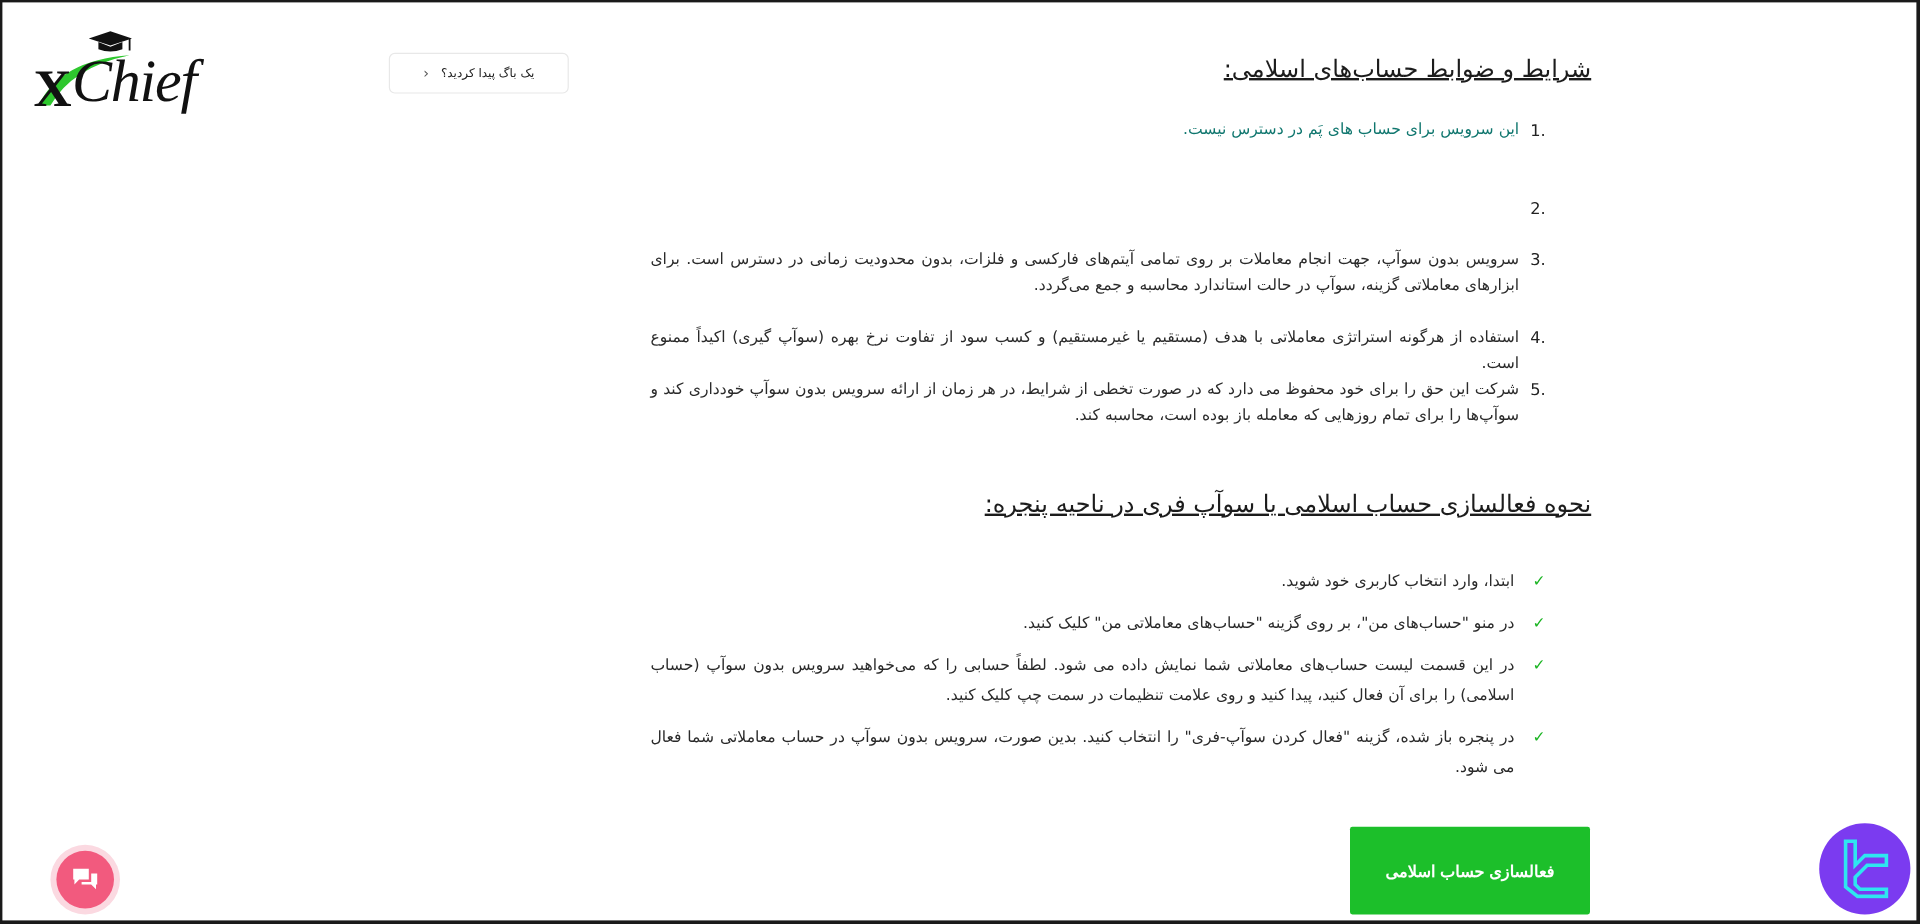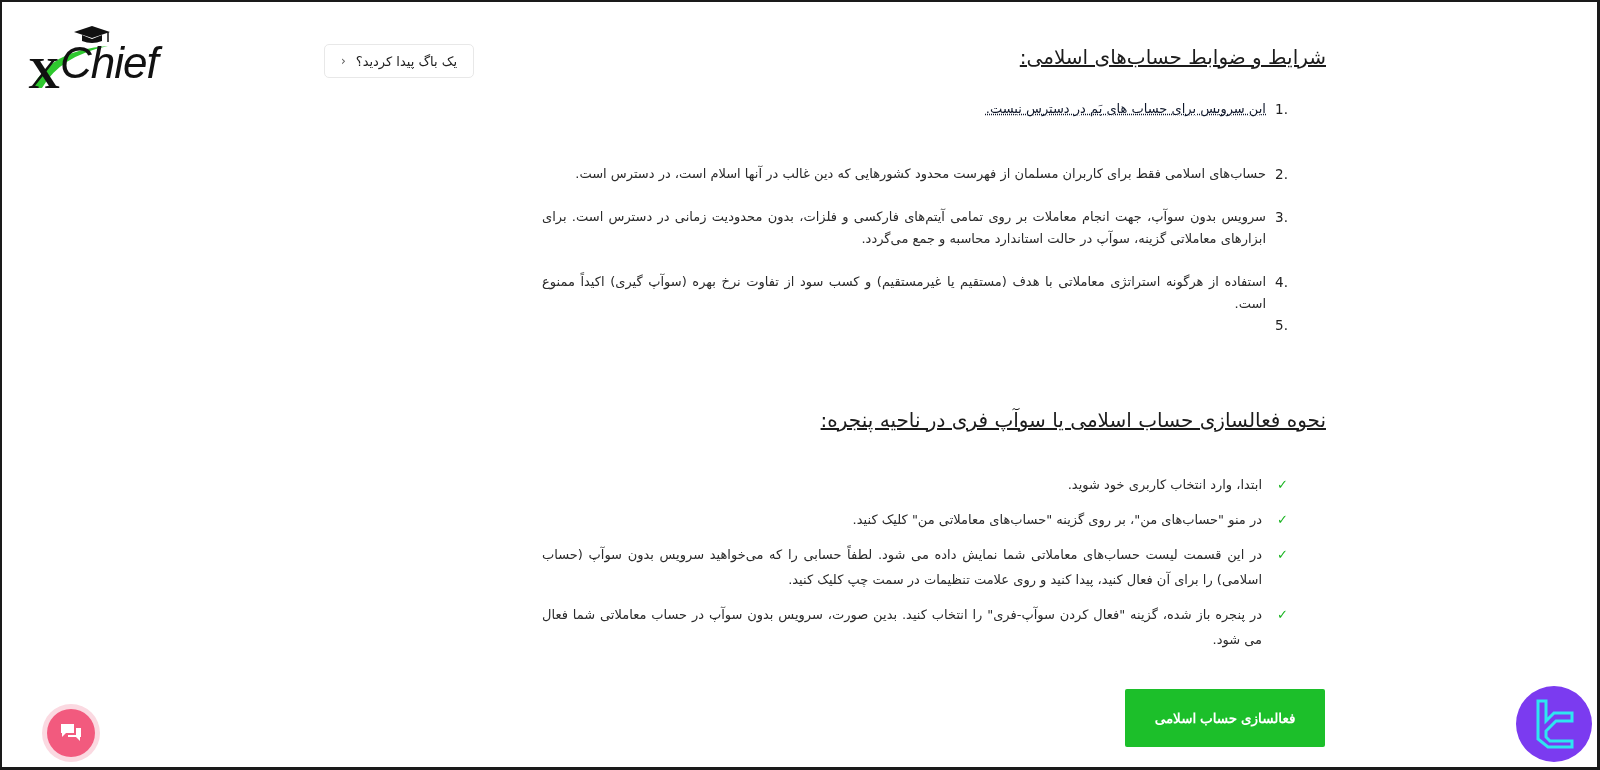--- a/index.html
+++ b/index.html
@@ -5,60 +5,60 @@
     * { box-sizing: border-box; margin: 0; padding: 0; }
     html, body { width: 1600px; height: 770px; overflow: hidden; background: #1a1a1a; }
     body { font-family: "DejaVu Sans", "Liberation Sans", sans-serif; }
     .frame {
       position: absolute; left: 2px; top: 2px; width: 1595px; height: 765px;
       background: #ffffff; overflow: hidden;
     }
     
     .logo { position: absolute; left: 24px; top: 22px; width: 150px; height: 70px; }
     .logo .x-mark { position: absolute; left: 2px; top: 24px; font-family: "Liberation Serif", serif; font-weight: bold; font-size: 44px; color: #111; }
-    .logo .chief { position: absolute; left: 34px; top: 14px; font-family: Liberation Sans, sans-serif; font-style: italic; font-size: 44px; color: #111; letter-spacing: -1px; }
+    .logo .chief { position: absolute; left: 34px; top: 14px; font-family: Liberation Serif, serif; font-style: italic; font-size: 50px; color: #111; letter-spacing: -1px; }
     .logo .swoosh { position: absolute; left: 4px; top: 16px; }
     .logo .cap { position: absolute; left: 46px; top: 0px; }
 
     
     .bug-btn {
       position: absolute; left: 322px; top: 42px; width: 150px; height: 34px;
       border: 1px solid #e8e8e8; border-radius: 5px; background: #fff;
       display: flex; align-items: center; justify-content: center; gap: 10px;
       direction: rtl; cursor: pointer;
     }
-    .bug-btn .lbl { font-size: 13px; color: #222; }
+    .bug-btn .lbl { font-size: 10px; color: #222; }
     .bug-btn .chev { font-size: 12px; color: #555; }
 
     
     .content { position: absolute; left: 540px; top: 30px; width: 784px; direction: rtl; color: #222; }
     .h2 { font-size: 20px; font-weight: 500; color: #1c1c1c; line-height: 40px; text-decoration: underline; }
     .h2.first { position: absolute; right: 0; top: 5px; white-space: nowrap; }
     .olist { position: absolute; right: 0; top: 66px; width: 784px; }
     .oitem { position: relative; padding-right: 60px; font-size: 13px; line-height: 22px; text-align: justify; color: #2a2a2a; }
     .oitem .num { position: absolute; right: 38px; top: 0; direction: ltr; font-size: 13.5px; color: #222; }
-    .oitem .sub { text-decoration: underline; text-decoration-style: dotted; color: #0f172a; display: block; }
+    .oitem .sub { text-decoration-style: dotted; color: #0f766e; display: block; }
     .oitem.i1 { position: absolute; top: 0; right: 0; width: 784px; }
     .oitem.i2 { position: absolute; top: 65px; right: 0; width: 784px; }
     .oitem.i3 { position: absolute; top: 108px; right: 0; width: 784px; }
     .oitem.i4 { position: absolute; top: 173px; right: 0; width: 784px; }
     .oitem.i5 { position: absolute; top: 216px; right: 0; width: 784px; }
 
     .h2.second { position: absolute; right: 0; top: 368px; white-space: nowrap; }
 
     .clist { position: absolute; right: 0; top: 440px; width: 784px; }
     .citem { position: absolute; right: 0; width: 784px; padding-right: 64px; font-size: 13px; line-height: 25px; color: #2a2a2a; text-align: justify; }
     .citem .check { position: absolute; right: 38px; top: 0; color: #19b421; font-size: 13px; font-weight: bold; }
     .citem.c1 { top: 0; }
     .citem.c2 { top: 35px; }
     .citem.c3 { top: 70px; }
     .citem.c4 { top: 130px; }
 
     .activate-btn {
-      position: absolute; left: 1123px; top: 687px; width: 200px; height: 58px;
+      position: absolute; left: 1123px; top: 687px; width: 200px; height: 73px;
       background: #1cbf2a; border-radius: 2px; border: none;
       color: #fff; font-size: 13.5px; font-weight: bold; direction: rtl;
       display: flex; align-items: center; justify-content: center; cursor: pointer;
     }
 
     .chat-btn {
       position: absolute; left: 40px; top: 702px; width: 58px; height: 58px; border-radius: 50%;
       background: #fbd9e1; display: flex; align-items: center; justify-content: center; cursor: pointer;
     }
     .chat-btn .inner { width: 48px; height: 48px; border-radius: 50%; background: #f25a7e; display: flex; align-items: center; justify-content: center; }
@@ -94,32 +94,32 @@
   <div class="content">
     <h2 class="h2 first">شرایط و ضوابط حساب‌های اسلامی:</h2>
 
     <div class="olist">
       <div class="oitem i1">
         <span class="num">1.</span>
         <span class="sub">این سرویس برای حساب های پَم در دسترس نیست.</span>
       </div>
       <div class="oitem i2">
         <span class="num">2.</span>
-        <span>حساب‌های اسلامی فقط برای کاربران مسلمان از فهرست محدود کشورهایی که دین غالب در آنها اسلام است، در دسترس است.</span>
       </div>
       <div class="oitem i3">
         <span class="num">3.</span>
         <span>سرویس بدون سوآپ، جهت انجام معاملات بر روی تمامی آیتم‌های فارکسی و فلزات، بدون محدودیت زمانی در دسترس است. برای ابزارهای معاملاتی گزینه، سوآپ در حالت استاندارد محاسبه و جمع می‌گردد.</span>
       </div>
       <div class="oitem i4">
         <span class="num">4.</span>
         <span>استفاده از هرگونه استراتژی معاملاتی با هدف (مستقیم یا غیرمستقیم) و کسب سود از تفاوت نرخ بهره (سوآپ گیری) اکیداً ممنوع است.</span>
       </div>
       <div class="oitem i5">
         <span class="num">5.</span>
+        <span>شرکت این حق را برای خود محفوظ می دارد که در صورت تخطی از شرایط، در هر زمان از ارائه سرویس بدون سوآپ خودداری کند و سوآپ‌ها را برای تمام روزهایی که معامله باز بوده است، محاسبه کند.</span>
       </div>
     </div>
 
     <h2 class="h2 second">نحوه فعالسازی حساب اسلامی یا سوآپ فری در ناحیه پنجره:</h2>
 
     <div class="clist">
       <div class="citem c1">
         <span class="check">✓</span>
         <span>ابتدا، وارد انتخاب کاربری خود شوید.</span>
       </div>

